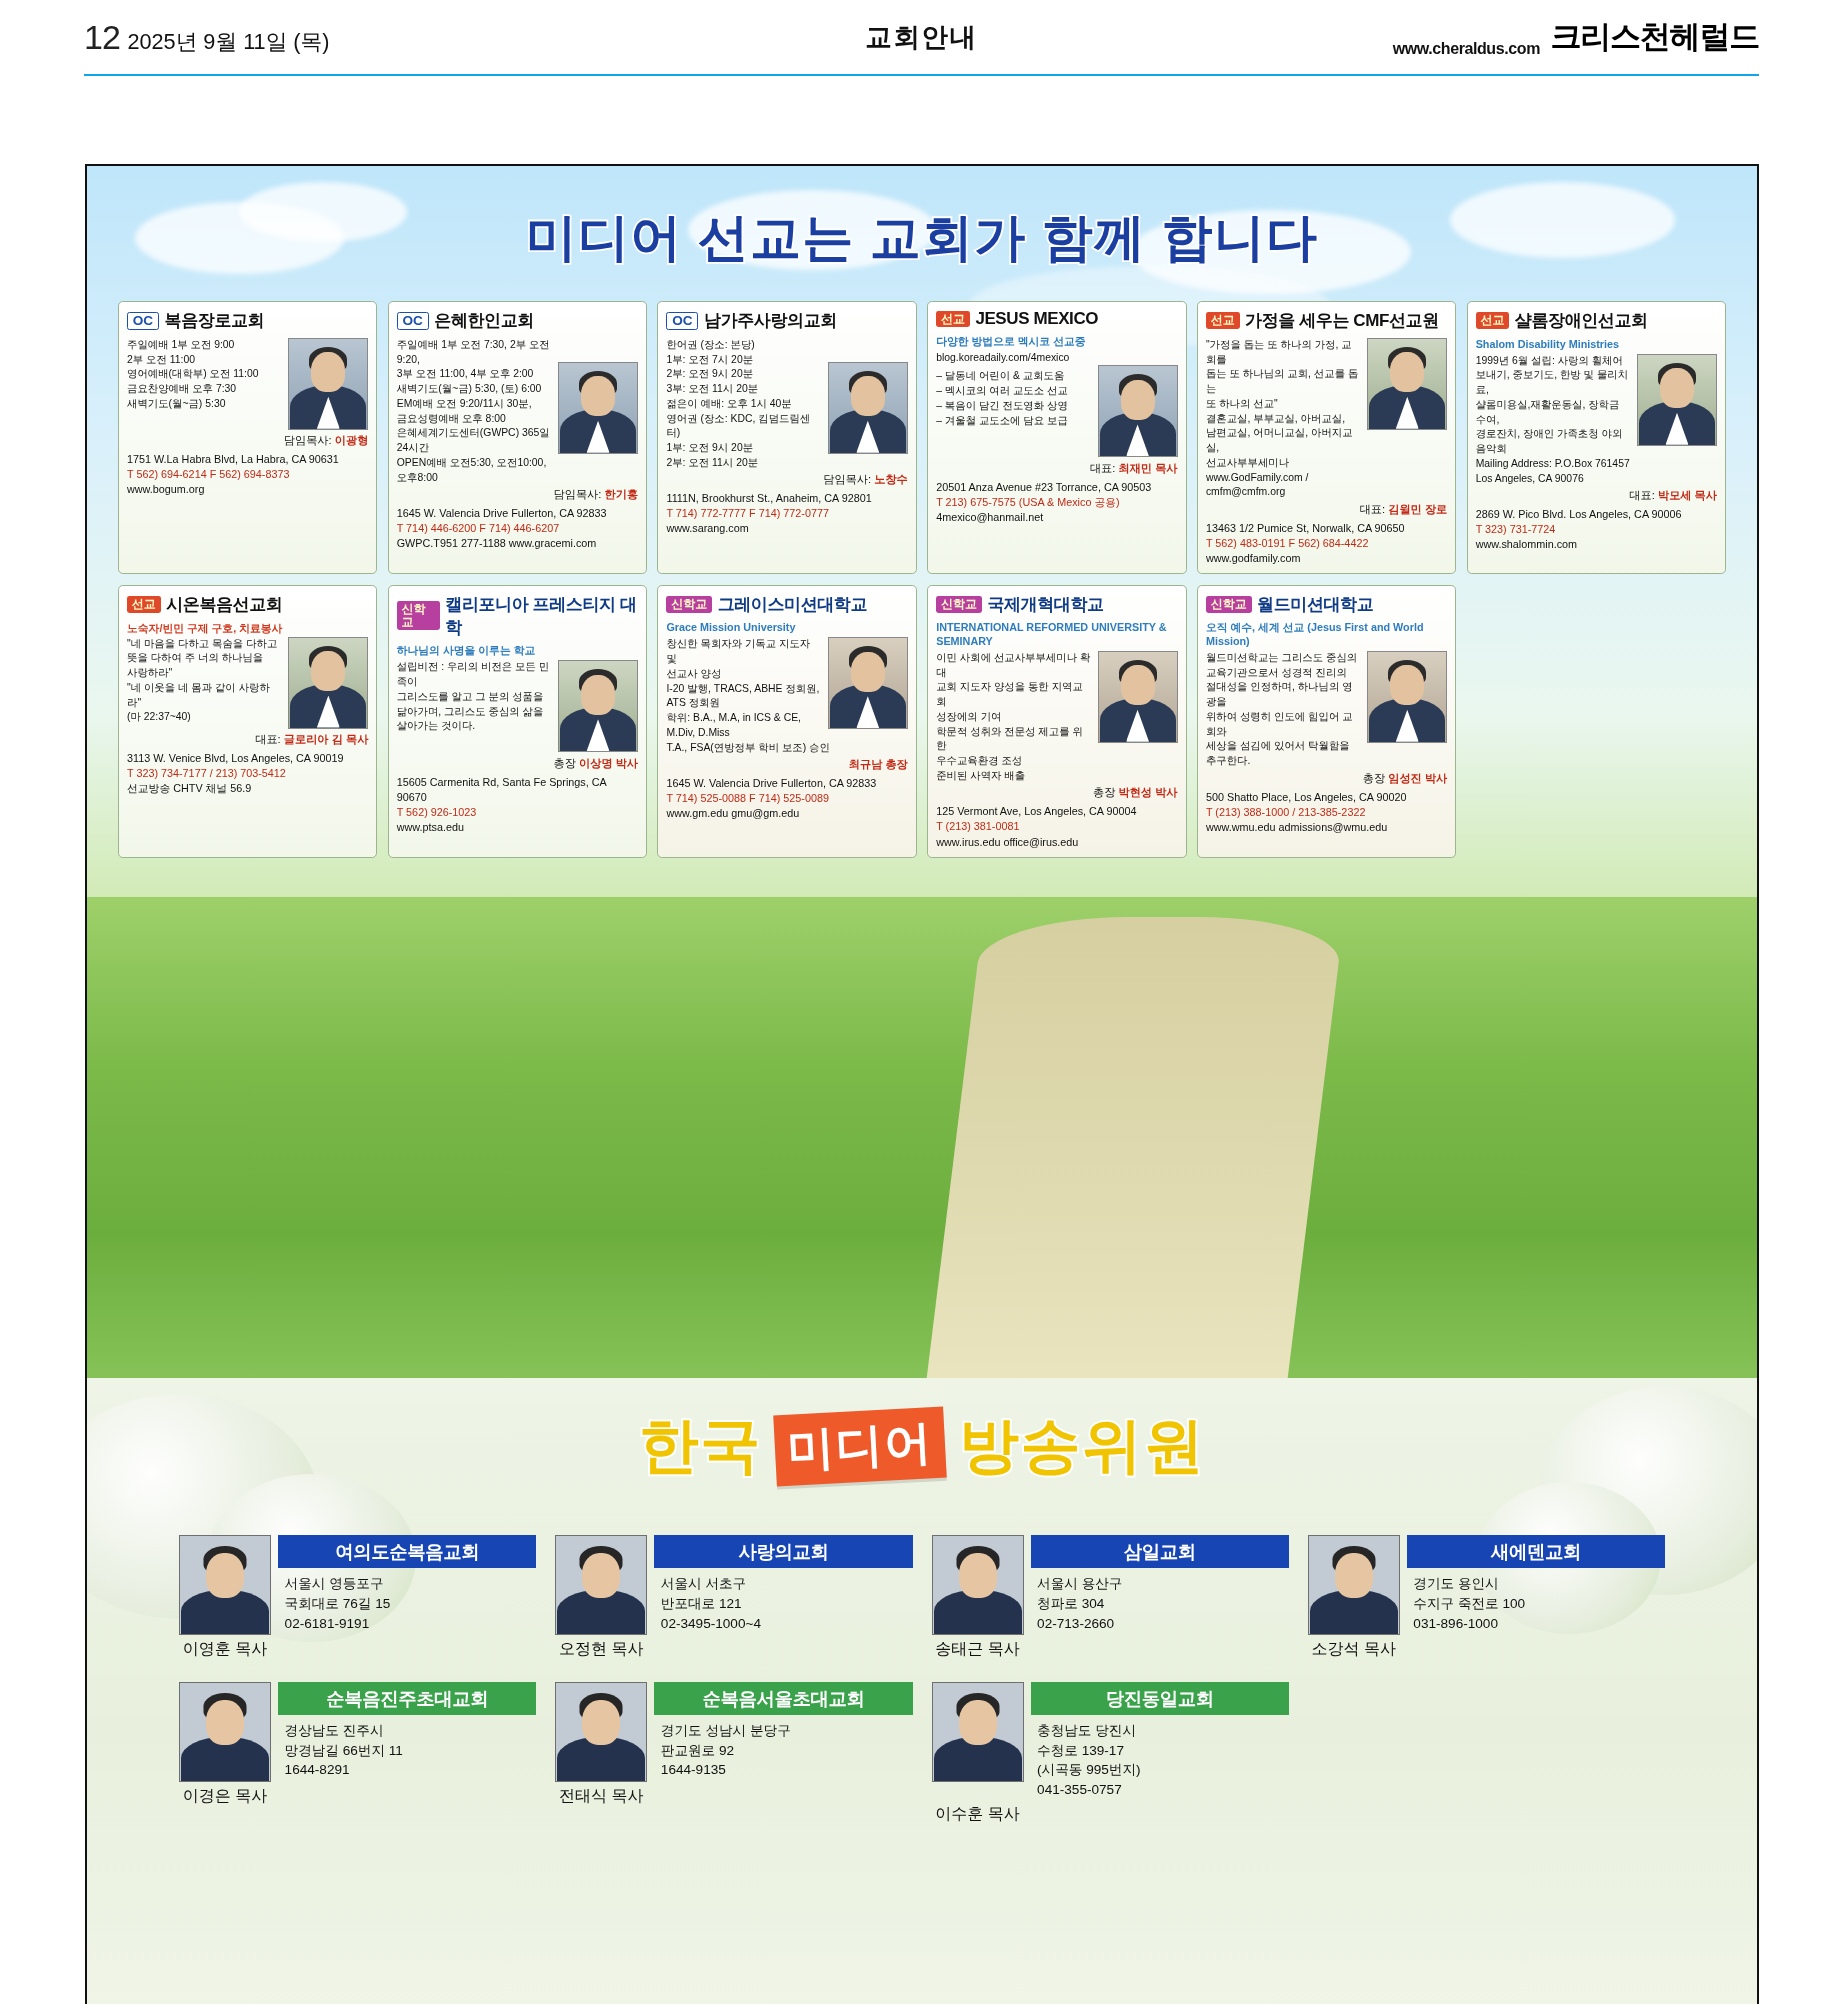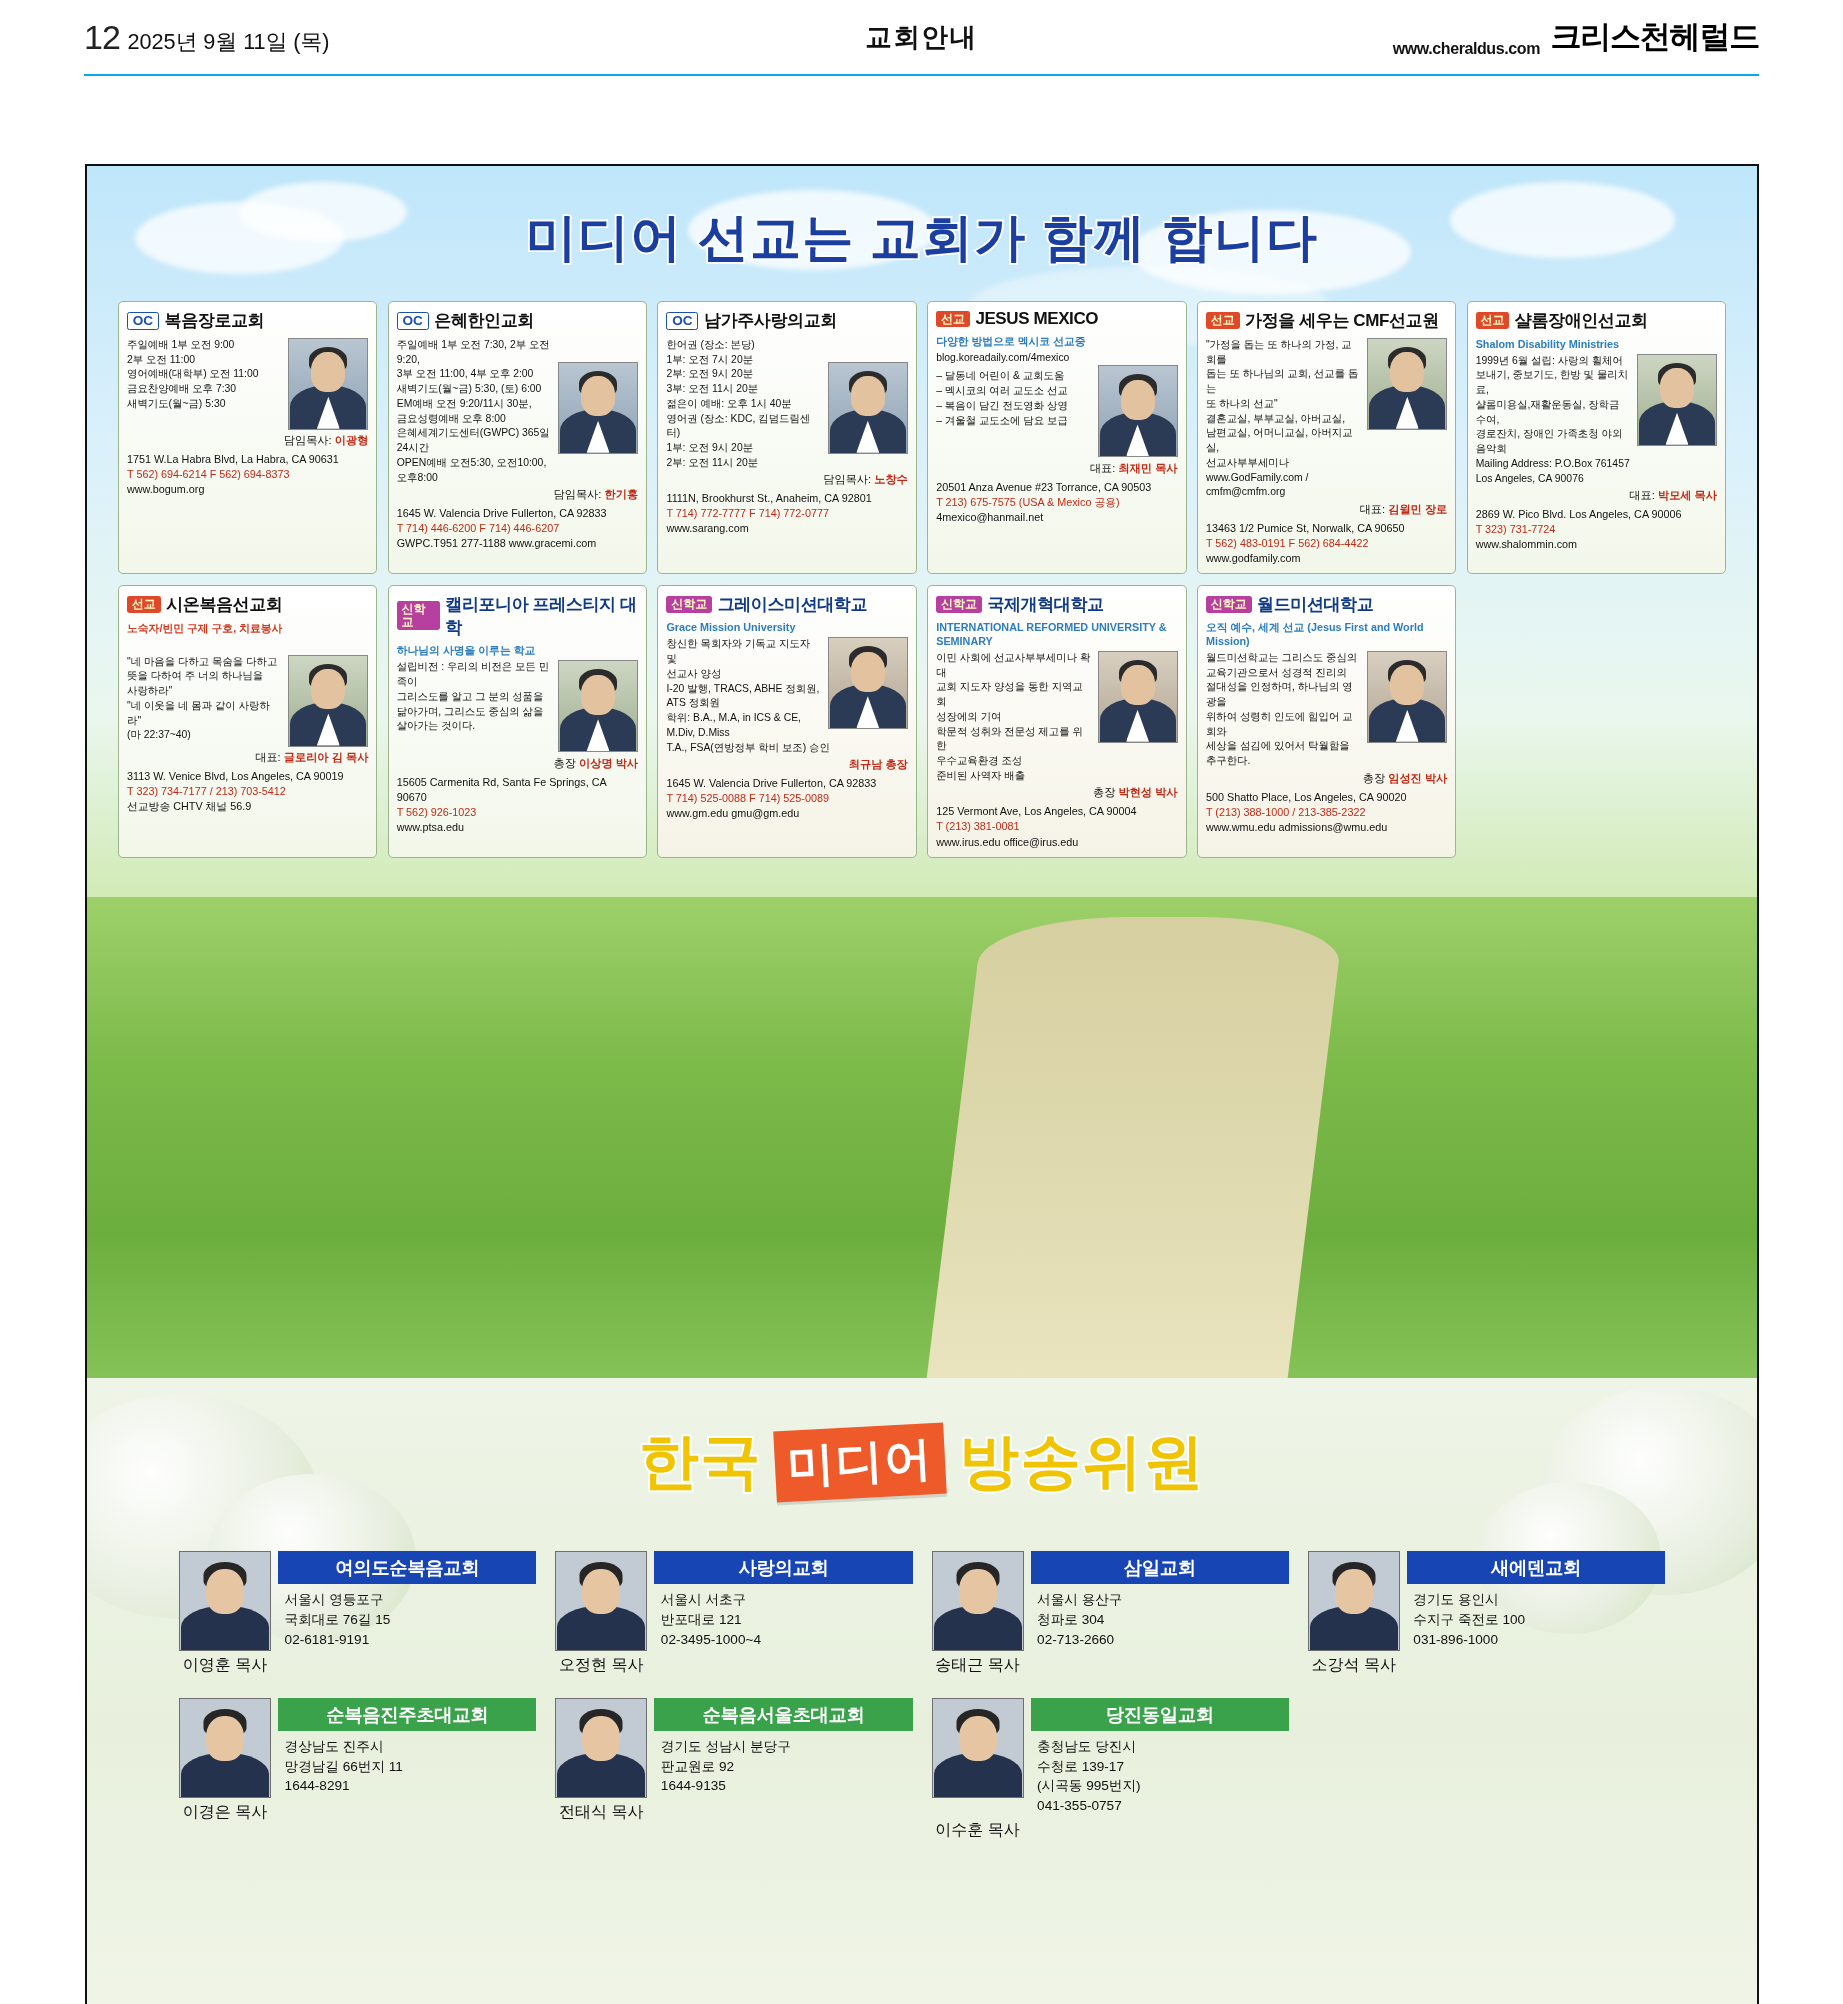--- a/index.html
+++ b/index.html
@@ -112,21 +112,21 @@
     font-size: 12px; font-weight: bold; color:#fef9c3; padding: 2px 4.8px;
     border-radius: 2.4px; letter-spacing:0px; line-height:1.05;
   }
   .tag-oc { background:#fff; color:#1a4fae; border:1.2px solid #1a4fae; font-size:13.6px; padding:0.8px 4.8px;}
   .tag-sg { background:#e0482a; }
   .tag-sh { background:#b63fa0; }
   .card-title { font-size: 17px; font-weight: bold; color:#111; letter-spacing:-0.4px;}
   .card-title.navy { color:#0f3b86; }
 
   .sub-en { font-size: 10.8px; color:#2d7dbe; font-weight:bold; margin-bottom:2.4px; line-height:1.25;}
-  .sub-red { font-size: 10.8px; color:#d03b20; font-weight:bold; margin-bottom:19px; line-height:1.3;}
+  .sub-red { font-size: 10.8px; color:#d03b20; font-weight:bold; margin-bottom:1px; line-height:1.3;}
   .body-txt { font-size: 10.4px; line-height: 1.42; color:#111; }
   .body-txt .ind { display:block; }
   .addr { font-size: 10.8px; line-height:1.4; margin-top: 4px; color:#111;}
   .addr .tel { color:#c22a16; }
   .addr .url { color:#111; }
 
   .photo {
     width: 80px; height: 92px; border:0.8px solid #888; background:#cfd6dd;
     float: right; margin: 0 0 3.2px 5.6px; overflow:hidden; position:relative;
   }
@@ -143,21 +143,21 @@
 
   
   .bc-sec {
     position: relative;
     height: 1181px;
     background: linear-gradient(#eef4e6 0%, #e8f0dd 30%, #f2f6ea 60%, #eaf1e0 100%);
     overflow:hidden;
   }
   .lily { position:absolute; border-radius:50%; background: radial-gradient(circle at 40% 35%, #ffffff, #e7eedf 60%, #cfe0bb 100%); opacity:.95;}
   .bc-title {
-    position: relative; text-align:center; padding-top: 44px;
+    position: relative; text-align:center; padding-top: 28px;
     font-size: 60px; font-weight: bold; letter-spacing: 1.6px;
     color:#f0c400; -webkit-text-stroke: 4px #ffffff; paint-order: stroke fill;
     display:flex; align-items:center; justify-content:center; gap: 13.6px;
   }
   .bc-title .mid {
     background:#ef5a2a; color:#fff; -webkit-text-stroke: 0;
     padding: 4px 12px; transform: rotate(-3deg); font-size: 47px;
     box-shadow: 0 3.2px 0 rgba(0,0,0,.12);
   }
   .bc-grid {

